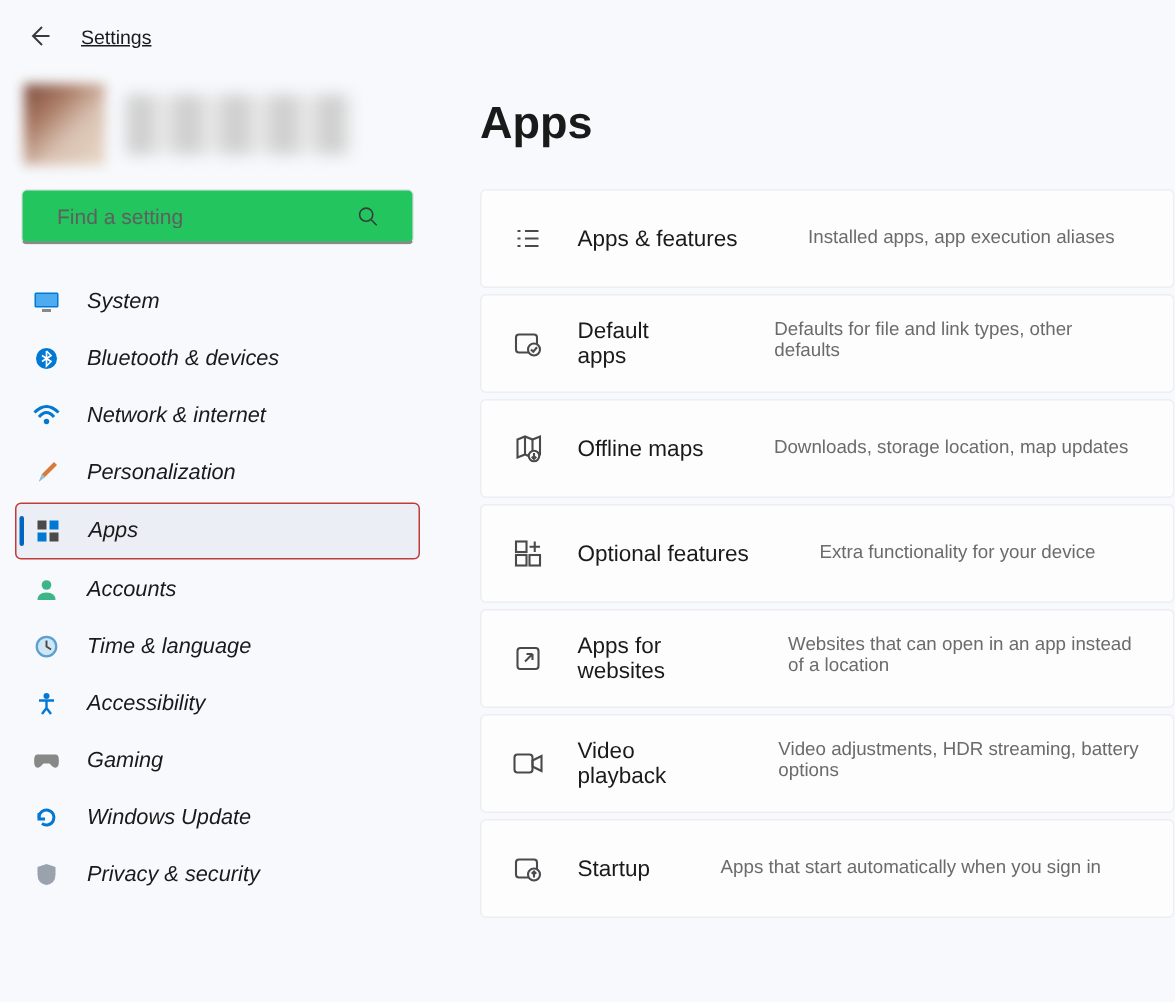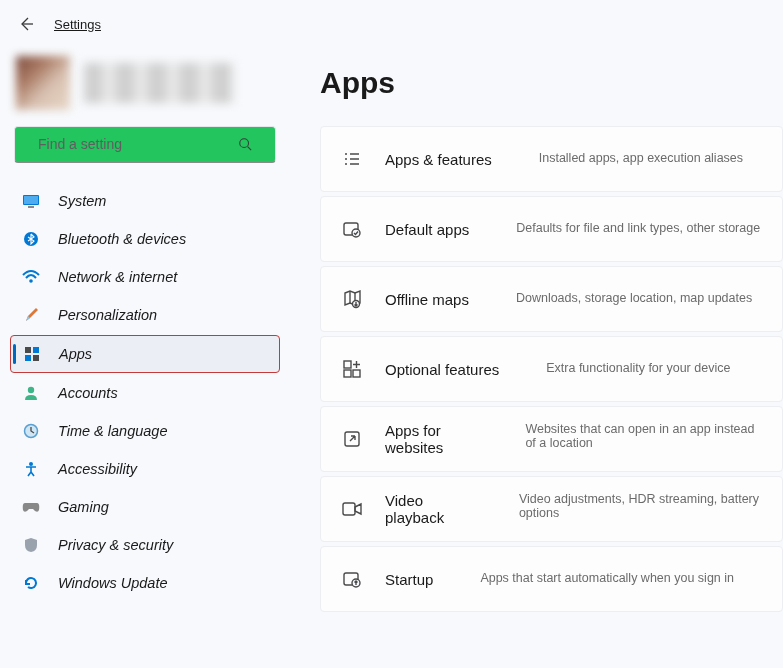--- a/index.html
+++ b/index.html
@@ -254,34 +254,34 @@
       <li class="nav-item">
         <span class="nav-icon">
             <svg width="18" height="14" viewBox="0 0 18 14">
               <path d="M3 3 L15 3 Q18 3 17 10 Q16 13 13 11 L11 9 L7 9 L5 11 Q2 13 1 10 Q0 3 3 3 Z" fill="#888"></path>
             </svg>
           </span>
         <span class="nav-label">Gaming</span>
       </li>
       <li class="nav-item">
         <span class="nav-icon">
+            <svg width="16" height="16" viewBox="0 0 16 16">
+              <path d="M3 8 A5 5 0 1 1 5 12" stroke="#0078d4" stroke-width="2" fill="none"></path>
+              <path d="M3 5 L3 9 L7 9" stroke="#0078d4" stroke-width="2" fill="none"></path>
+            </svg>
+          </span>
+        <span class="nav-label">Windows Update</span>
+      </li>
+      <li class="nav-item">
+        <span class="nav-icon">
             <svg width="14" height="16" viewBox="0 0 14 16">
               <path d="M7 1 L13 3 L13 8 Q13 14 7 15 Q1 14 1 8 L1 3 Z" fill="#9aa2ae"></path>
             </svg>
           </span>
         <span class="nav-label">Privacy &amp; security</span>
-      </li>
-      <li class="nav-item">
-        <span class="nav-icon">
-            <svg width="16" height="16" viewBox="0 0 16 16">
-              <path d="M3 8 A5 5 0 1 1 5 12" stroke="#0078d4" stroke-width="2" fill="none"></path>
-              <path d="M3 5 L3 9 L7 9" stroke="#0078d4" stroke-width="2" fill="none"></path>
-            </svg>
-          </span>
-        <span class="nav-label">Windows Update</span>
       </li>
     </ul>
   </aside>
 
   <main class="main">
     <h1 class="page-title">Apps</h1>
 
     <div class="card-list">
       <div class="card">
         <span class="card-icon">
@@ -298,21 +298,21 @@
       <div class="card">
         <span class="card-icon">
             <svg width="20" height="20" viewBox="0 0 20 20" stroke="#4a4a4a" stroke-width="1.4" fill="none">
               <rect x="2" y="4" width="14" height="12" rx="2"></rect>
               <circle cx="14" cy="14" r="4" fill="#f7f9fc"></circle>
               <path d="M12 14 L13.5 15.5 L16 12.5"></path>
             </svg>
           </span>
         <div class="card-text">
           <div class="card-title">Default apps</div>
-          <div class="card-sub">Defaults for file and link types, other storage</div>
+          <div class="card-sub">Defaults for file and link types, other defaults</div>
         </div>
       </div>
 
       <div class="card">
         <span class="card-icon">
             <svg width="20" height="20" viewBox="0 0 20 20" stroke="#4a4a4a" stroke-width="1.4" fill="none">
               <path d="M3 4 L8 2 L13 4 L18 2 L18 14 L13 16 L8 14 L3 16 Z"></path>
               <path d="M8 2 L8 14 M13 4 L13 16"></path>
               <circle cx="14" cy="15" r="3.5" fill="#f7f9fc"></circle>
               <path d="M14 13 L14 17 M12.5 15.5 L14 17 L15.5 15.5"></path>

